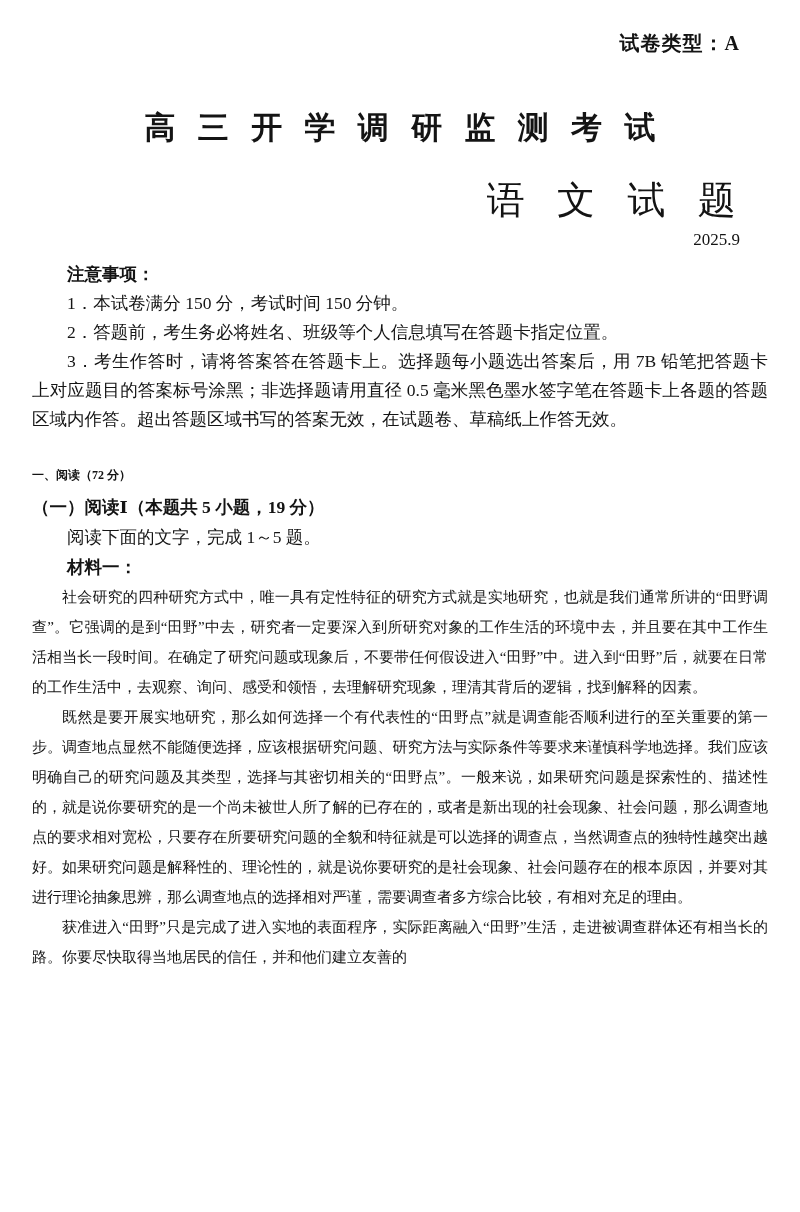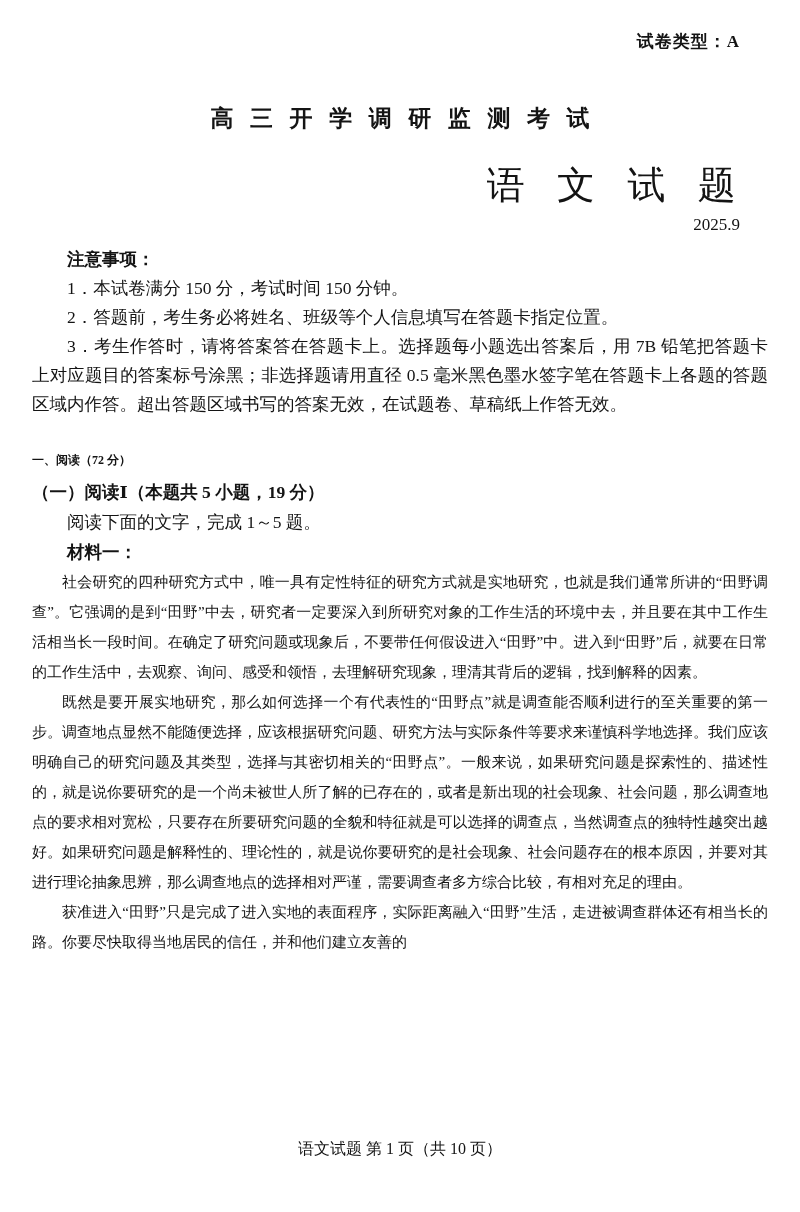--- a/index.html
+++ b/index.html
@@ -11,29 +11,29 @@
     background: #ffffff;
     color: #141414;
     font-family: "Liberation Serif", "DejaVu Serif", serif;
     box-sizing: border-box;
     padding: 30px 32px 0 32px;
     overflow: hidden;
   }
   .paper-type {
     text-align: right;
     font-weight: bold;
-    font-size: 17px;
+    font-size: 20px;
     padding-right: 28px;
     letter-spacing: 1px;
   }
   .exam-title {
     margin-top: 50px;
     text-align: center;
     font-weight: bold;
-    font-size: 23px;
+    font-size: 31px;
     letter-spacing: 0.72em;
     text-indent: 0.72em;
     white-space: nowrap;
   }
   .subject-title {
     margin-top: 26px;
     text-align: right;
     font-weight: normal;
     font-size: 38px;
     letter-spacing: 0.85em;
@@ -125,15 +125,14 @@
   <div>
     <p class="section-title">一、阅读（72 分）</p>
     <p class="subsection-title">（一）阅读Ⅰ（本题共 5 小题，19 分）</p>
     <p class="reading-instruction">阅读下面的文字，完成 1～5 题。</p>
     <p class="material-label">材料一：</p>
     <p class="body-paragraph">社会研究的四种研究方式中，唯一具有定性特征的研究方式就是实地研究，也就是我们通常所讲的“田野调查”。它强调的是到“田野”中去，研究者一定要深入到所研究对象的工作生活的环境中去，并且要在其中工作生活相当长一段时间。在确定了研究问题或现象后，不要带任何假设进入“田野”中。进入到“田野”后，就要在日常的工作生活中，去观察、询问、感受和领悟，去理解研究现象，理清其背后的逻辑，找到解释的因素。</p>
     <p class="body-paragraph">既然是要开展实地研究，那么如何选择一个有代表性的“田野点”就是调查能否顺利进行的至关重要的第一步。调查地点显然不能随便选择，应该根据研究问题、研究方法与实际条件等要求来谨慎科学地选择。我们应该明确自己的研究问题及其类型，选择与其密切相关的“田野点”。一般来说，如果研究问题是探索性的、描述性的，就是说你要研究的是一个尚未被世人所了解的已存在的，或者是新出现的社会现象、社会问题，那么调查地点的要求相对宽松，只要存在所要研究问题的全貌和特征就是可以选择的调查点，当然调查点的独特性越突出越好。如果研究问题是解释性的、理论性的，就是说你要研究的是社会现象、社会问题存在的根本原因，并要对其进行理论抽象思辨，那么调查地点的选择相对严谨，需要调查者多方综合比较，有相对充足的理由。</p>
     <p class="body-paragraph">获准进入“田野”只是完成了进入实地的表面程序，实际距离融入“田野”生活，走进被调查群体还有相当长的路。你要尽快取得当地居民的信任，并和他们建立友善的</p>
   </div>
 
-  <div class="page-footer">语文试题 第 1 页（共 10 页）</div>
 
 </div>
 
 </body></html>

